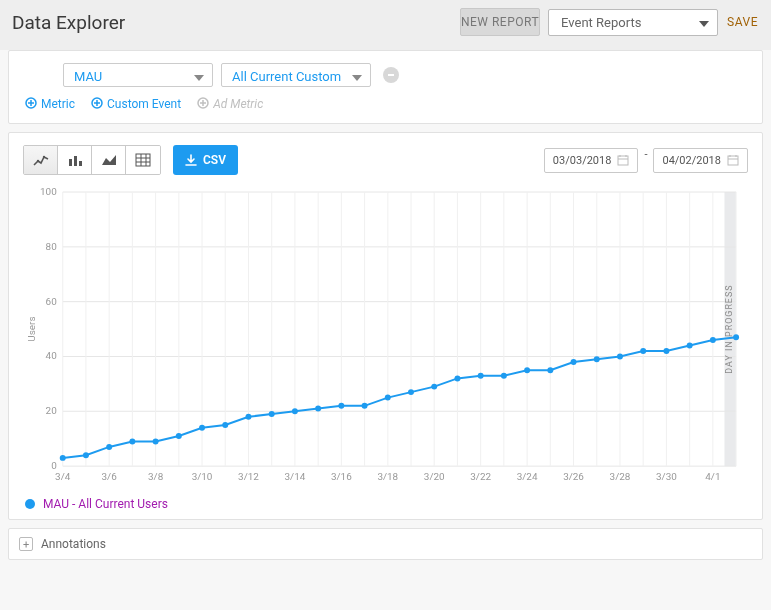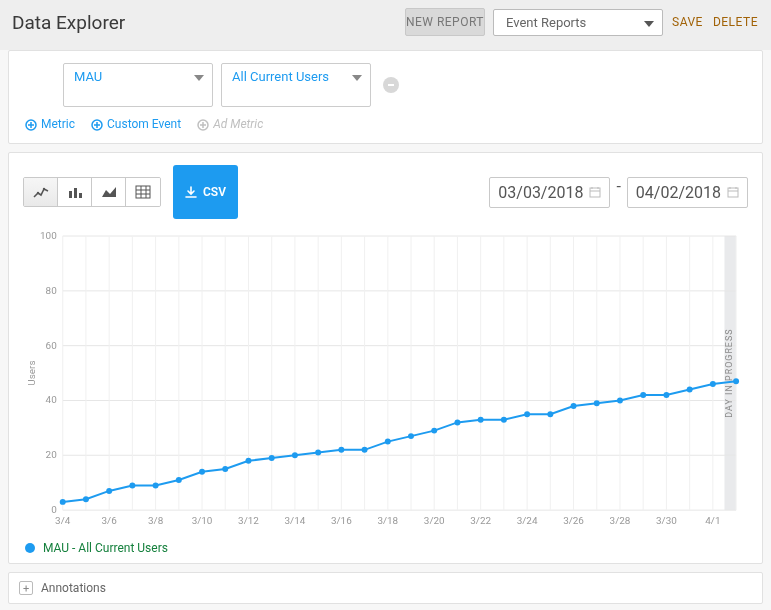--- a/index.html
+++ b/index.html
@@ -73,21 +73,21 @@
   .filter-row {
     display: flex;
     align-items: center;
     gap: 8px;
     padding: 0 0 10px 40px;
   }
   .dropdown {
     display: flex;
     align-items: center;
     border: 1px solid #ccc;
-    padding: 5px 8px 22px 10px;
+    padding: 5px 8px 2px 10px;
     font-size: 13px;
     color: #1d9bf0;
     border-radius: 2px;
     min-width: 150px;
     background: #fff;
     cursor: pointer;
   }
   .dropdown .caret { margin-left: auto; color: #888; }
   .remove-chip {
     width: 16px; height: 16px;
@@ -102,21 +102,21 @@
   .remove-chip svg { width: 8px; height: 8px; }
 
   .add-links {
     display: flex;
     gap: 16px;
     font-size: 12px;
     padding-left: 2px;
   }
   .add-link {
     display: inline-flex;
-    align-items: flex-end;
+    align-items: flex-start;
     gap: 4px;
     color: #1d9bf0;
     cursor: pointer;
   }
   .add-link.disabled { color: #c0c0c0; cursor: default; font-style: italic; }
   .plus-circle {
     width: 12px; height: 12px;
   }
 
   .chart-panel {
@@ -143,32 +143,32 @@
   .toggle-btn:last-child { border-right: none; }
   .toggle-btn.active { background: linear-gradient(#f6f6f6,#e9e9e9); }
   .toggle-btn svg { width: 16px; height: 14px; }
   .csv-btn {
     display: inline-flex;
     align-items: center;
     gap: 6px;
     background: #1d9bf0;
     color: #fff;
     border-radius: 3px;
-    padding: 20px 12px;
+    padding: 8px 12px;
     font-size: 12px;
     font-weight: 600;
     margin-left: 12px;
     cursor: pointer;
   }
   .date-range {
     margin-left: auto;
     display: flex;
     align-items: flex-start;
     gap: 6px;
-    font-size: 16px;
+    font-size: 11px;
     color: #555;
   }
   .date-box {
     display: inline-flex;
     align-items: center;
     gap: 6px;
     border: 1px solid #c9c9c9;
     padding: 5px 8px;
     background: #fff;
     border-radius: 2px;
@@ -184,21 +184,21 @@
   .series-line { stroke: #1d9bf0; stroke-width: 2; fill: none; }
   .series-pt { fill: #1d9bf0; }
   .prog-band { fill: #e9eaec; }
   .prog-text { font-size: 9px; fill: #8a8a8a; letter-spacing: 1px; }
 
   .legend {
     display: flex;
     align-items: center;
     gap: 8px;
     font-size: 12px;
-    color: #15803d;
+    color: #a21caf;
     padding: 4px 0 2px 2px;
   }
   .legend-dot {
     width: 10px; height: 10px; border-radius: 50%; background: #1d9bf0;
   }
 
   .annotations {
     display: flex;
     align-items: center;
     gap: 8px;
@@ -227,33 +227,32 @@
   <div class="btn primary-grey">NEW REPORT</div>
   <div class="saved-reports">
     <span>Event Reports</span>
     <span class="caret">
       <svg viewBox="0 0 10 6">
           <path d="M0 0 L5 6 L10 0 Z" fill="#555"></path>
         </svg>
     </span>
   </div>
   <div class="btn ghost">SAVE</div>
-  <div class="btn ghost">DELETE</div>
 </div>
 
 <div class="panel filters">
   <div class="filter-row">
     <div class="dropdown">
       <span>MAU</span>
       <span class="caret"><svg viewBox="0 0 10 6">
             <path d="M0 0 L5 6 L10 0 Z" fill="#888"></path>
           </svg></span>
     </div>
     <div class="dropdown">
-      <span>All Current Users</span>
+      <span>All Current Custom</span>
       <span class="caret"><svg viewBox="0 0 10 6">
             <path d="M0 0 L5 6 L10 0 Z" fill="#888"></path>
           </svg></span>
     </div>
     <span class="remove-chip">
       <svg viewBox="0 0 8 8">
           <rect x="1" y="3" width="6" height="2" fill="#fff"></rect>
         </svg>
     </span>
   </div>

